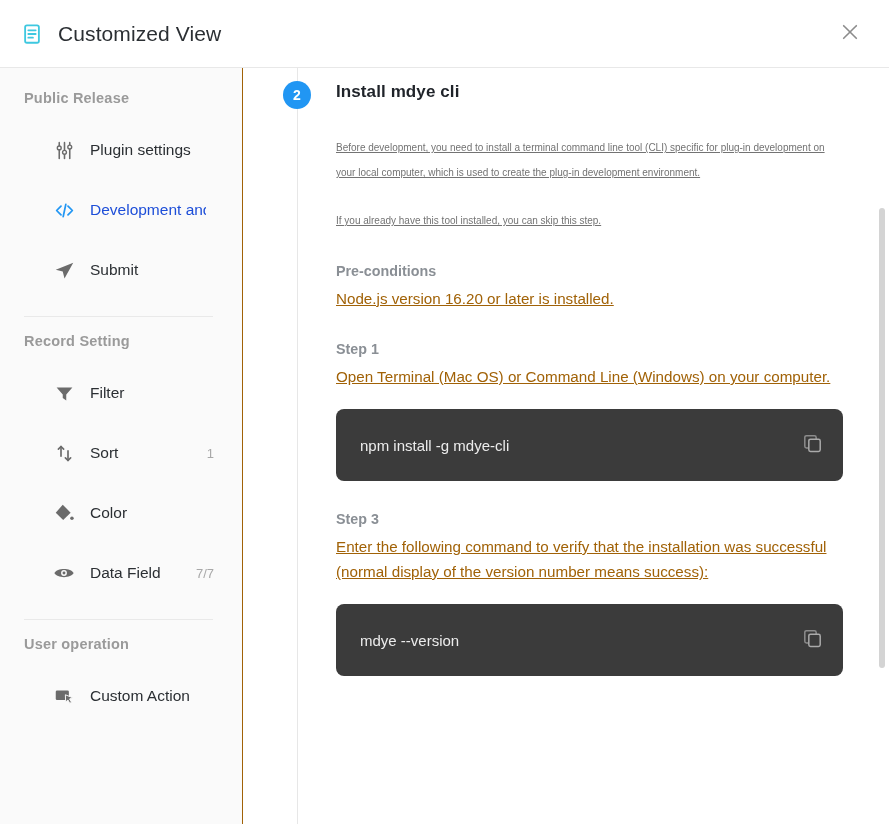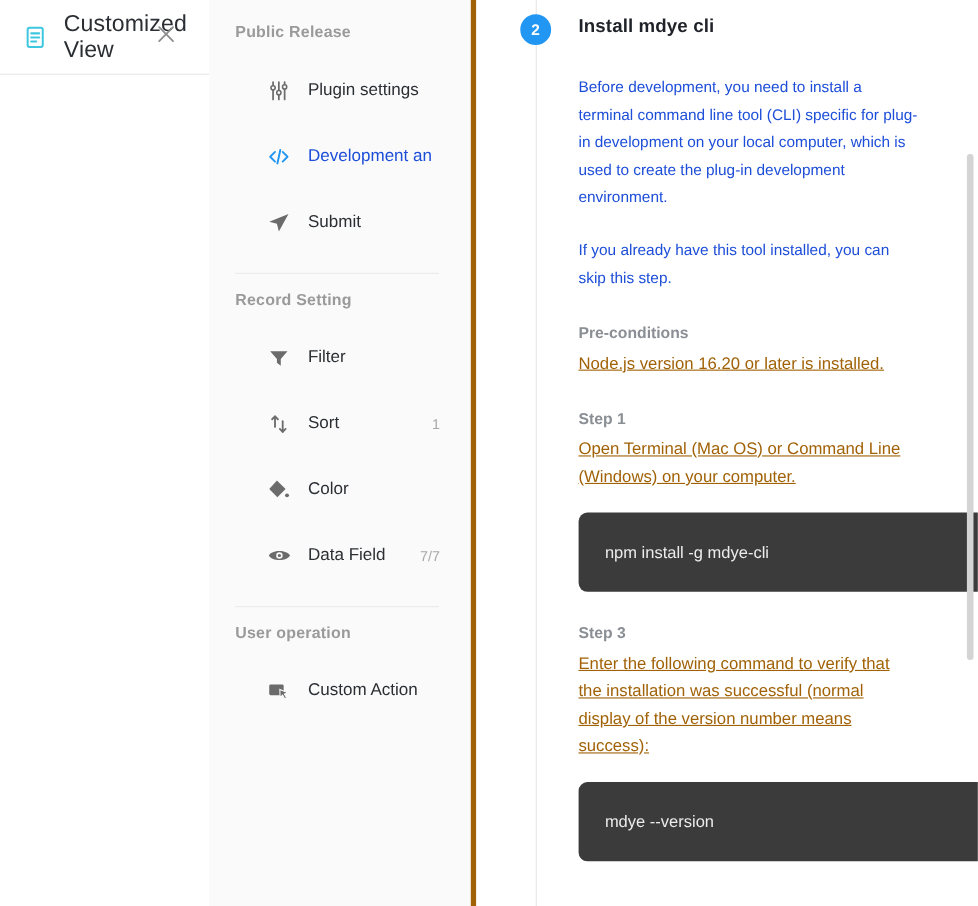--- a/index.html
+++ b/index.html
@@ -7,21 +7,21 @@
     width: 889px; height: 824px;
     font-family: "Liberation Sans", sans-serif;
     background: #ffffff;
     overflow: hidden;
   }
   .app {
     position: relative;
     width: 889px; height: 824px;
     background: #ffffff;
     display: flex;
-    flex-direction: row;
+    flex-direction: column;
   }
 
   
   .header {
     height: 68px;
     flex: 0 0 68px;
     border-bottom: 1px solid #e8e8e8;
     display: flex;
     align-items: center;
     padding: 0 20px 0 20px;
@@ -54,21 +54,21 @@
     display: flex;
     min-height: 0;
     position: relative;
   }
 
   
   .sidebar {
     width: 243px;
     flex: 0 0 243px;
     background: #fafafa;
-    border-right: 5px solid #a16207;
+    border-right: 1px solid #a16207;
     padding-top: 22px;
     overflow: hidden;
     position: relative;
   }
   .side-section-title {
     font-size: 14.5px;
     font-weight: bold;
     color: #9a9a9a;
     padding: 0 0 0 24px;
     margin-bottom: 14px;
@@ -146,25 +146,26 @@
     padding: 14px 55px 0 93px;
   }
   .step-title {
     font-size: 17px;
     font-weight: bold;
     color: #1f2329;
     margin-bottom: 33px;
     letter-spacing: .1px;
   }
   .para {
-    font-size: 14px;
+    font-size: 10px;
     line-height: 25px;
-    color: #1d4ed8;
+    color: #737373;
     margin-bottom: 23px;
     max-width: 512px;
+    text-decoration: underline;
   }
   .sub-head {
     font-size: 14.3px;
     font-weight: bold;
     color: #8a8f95;
     margin-top: 26px;
     margin-bottom: 7px;
   }
   .sub-head.tight { margin-top: 30px; }
   .sub-para {

